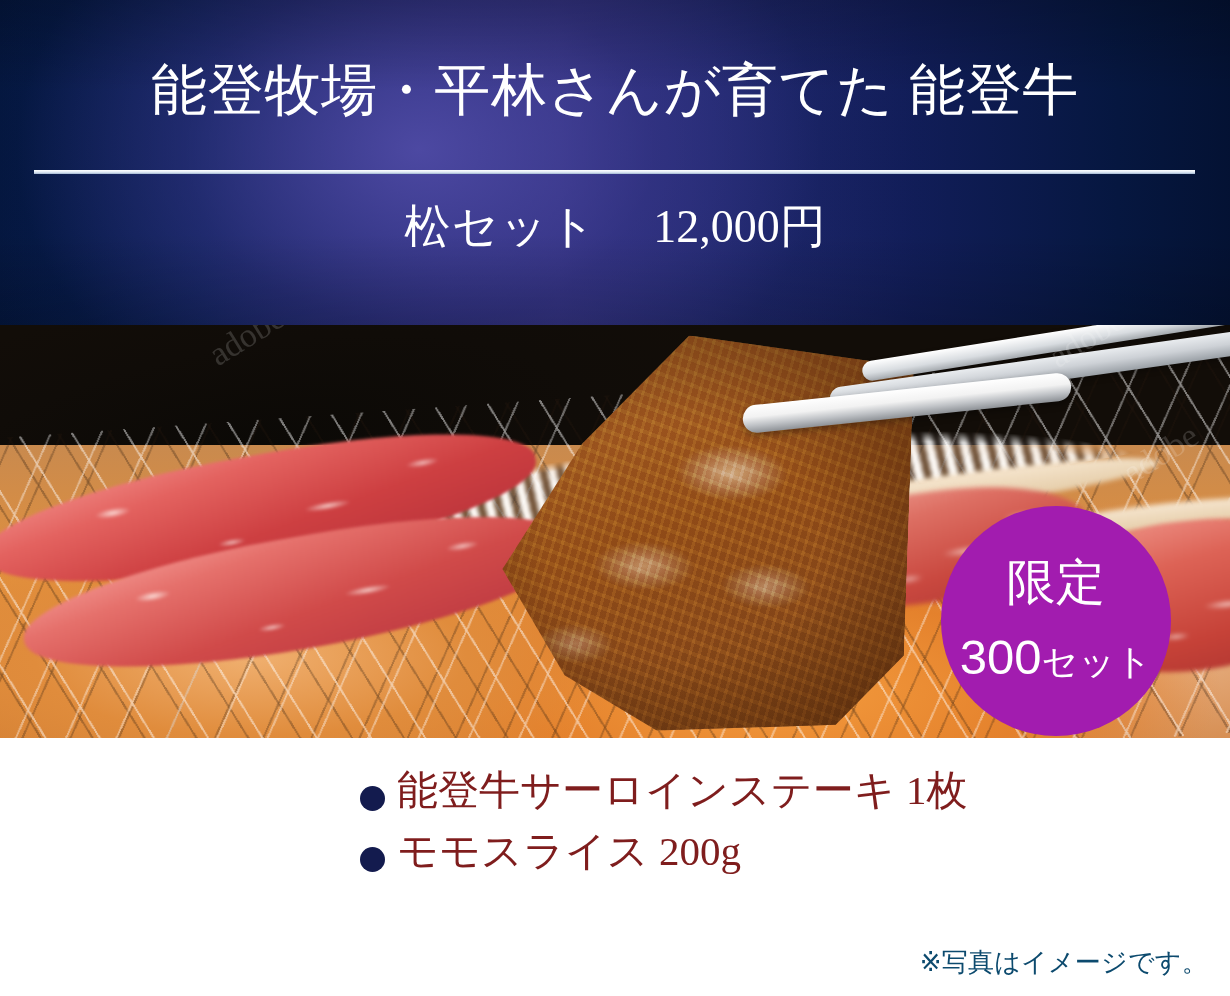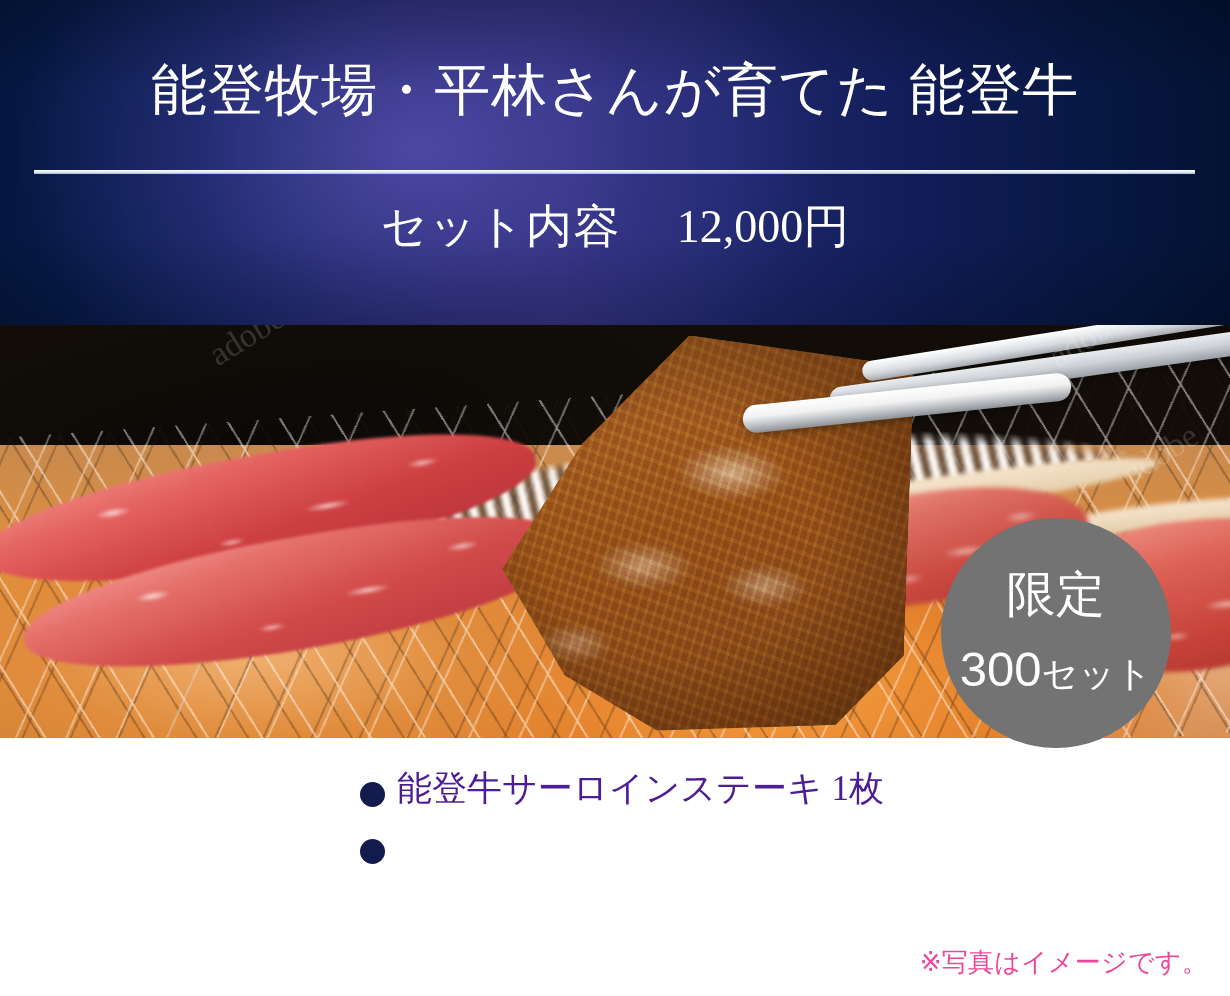--- a/index.html
+++ b/index.html
@@ -172,23 +172,23 @@
   }
   
   .wm{position:absolute;color:rgba(255,255,255,0.16);font-size:34px;
       font-family:"Liberation Serif",serif;transform:rotate(-32deg);pointer-events:none;}
   .wm1{left:206px;top:-8px;}
   .wm2{left:1046px;top:-6px;}
   .wm3{left:1120px;top:110px;}
 
   
   .badge{
-    position:absolute;left:941px;top:518px;width:230px;height:230px;
+    position:absolute;left:941px;top:506px;width:230px;height:230px;
     border-radius:50%;
-    background:#737373;
+    background:#a21caf;
     display:flex;flex-direction:column;align-items:center;justify-content:center;
     color:#ffffff;
     z-index:6;
     font-family:"Liberation Sans","DejaVu Sans",sans-serif;
   }
   .badge .b1{font-size:49px;line-height:1.05;letter-spacing:.01em;font-weight:500;}
   .badge .b2{font-size:49px;line-height:1.12;margin-top:22px;white-space:nowrap;}
   .badge .b2 .small{font-size:36px;}
 
   
@@ -196,48 +196,48 @@
     position:absolute;left:0;top:738px;width:1230px;height:258px;background:#ffffff;
   }
   .set-label{
     position:absolute;left:38px;top:34px;
     font-size:41px;color:#131b4e;letter-spacing:.02em;
     font-family:"Liberation Serif","DejaVu Serif",serif;
     white-space:nowrap;
   }
   .items{position:absolute;left:360px;top:32px;width:860px;}
   .item{
-    display:flex;align-items:center;
-    font-size:35px;color:#4c1d95;line-height:1.0;
+    display:flex;align-items:flex-end;
+    font-size:41px;color:#7f1d1d;line-height:1.0;
     font-family:"Liberation Serif","DejaVu Serif",serif;
     white-space:nowrap;
     margin-bottom:20px;
   }
   .item .dot{
     flex:0 0 auto;width:25px;height:25px;border-radius:50%;
     background:#131b4e;margin-top:12px;margin-right:12px;
   }
   .item .txt{display:block;}
   .note{
     position:absolute;right:22px;bottom:16px;
-    font-size:26px;color:#ec4899;letter-spacing:.01em;
+    font-size:26px;color:#0c4a6e;letter-spacing:.01em;
     font-family:"Liberation Sans","DejaVu Sans",sans-serif;
     white-space:nowrap;
   }
 </style>
 </head>
 <body>
 
 <div class="page">
 
   <div class="header">
     <div class="title">能登牧場・平林さんが育てた 能登牛</div>
     <div class="divider"></div>
     <div class="subtitle">
-      <span class="setname">セット内容</span><span class="gap"></span><span>12,000円</span>
+      <span class="setname">松セット</span><span class="gap"></span><span>12,000円</span>
     </div>
   </div>
 
   <div class="photo">
     <div class="ph-dark"></div>
     <div class="ph-glow"></div>
     <div class="ph-mesh"></div>
     <div class="ph-rim"></div>
 
     <div class="fatline fat1"></div>
@@ -279,19 +279,20 @@
 
   <div class="bottom">
 
     <div class="items">
       <div class="item">
         <span class="dot"></span>
         <span class="txt">能登牛サーロインステーキ 1枚</span>
       </div>
       <div class="item">
         <span class="dot"></span>
+        <span class="txt">モモスライス 200g</span>
       </div>
     </div>
 
     <div class="note">※写真はイメージです。</div>
   </div>
 
 </div>
 
 </body></html>

